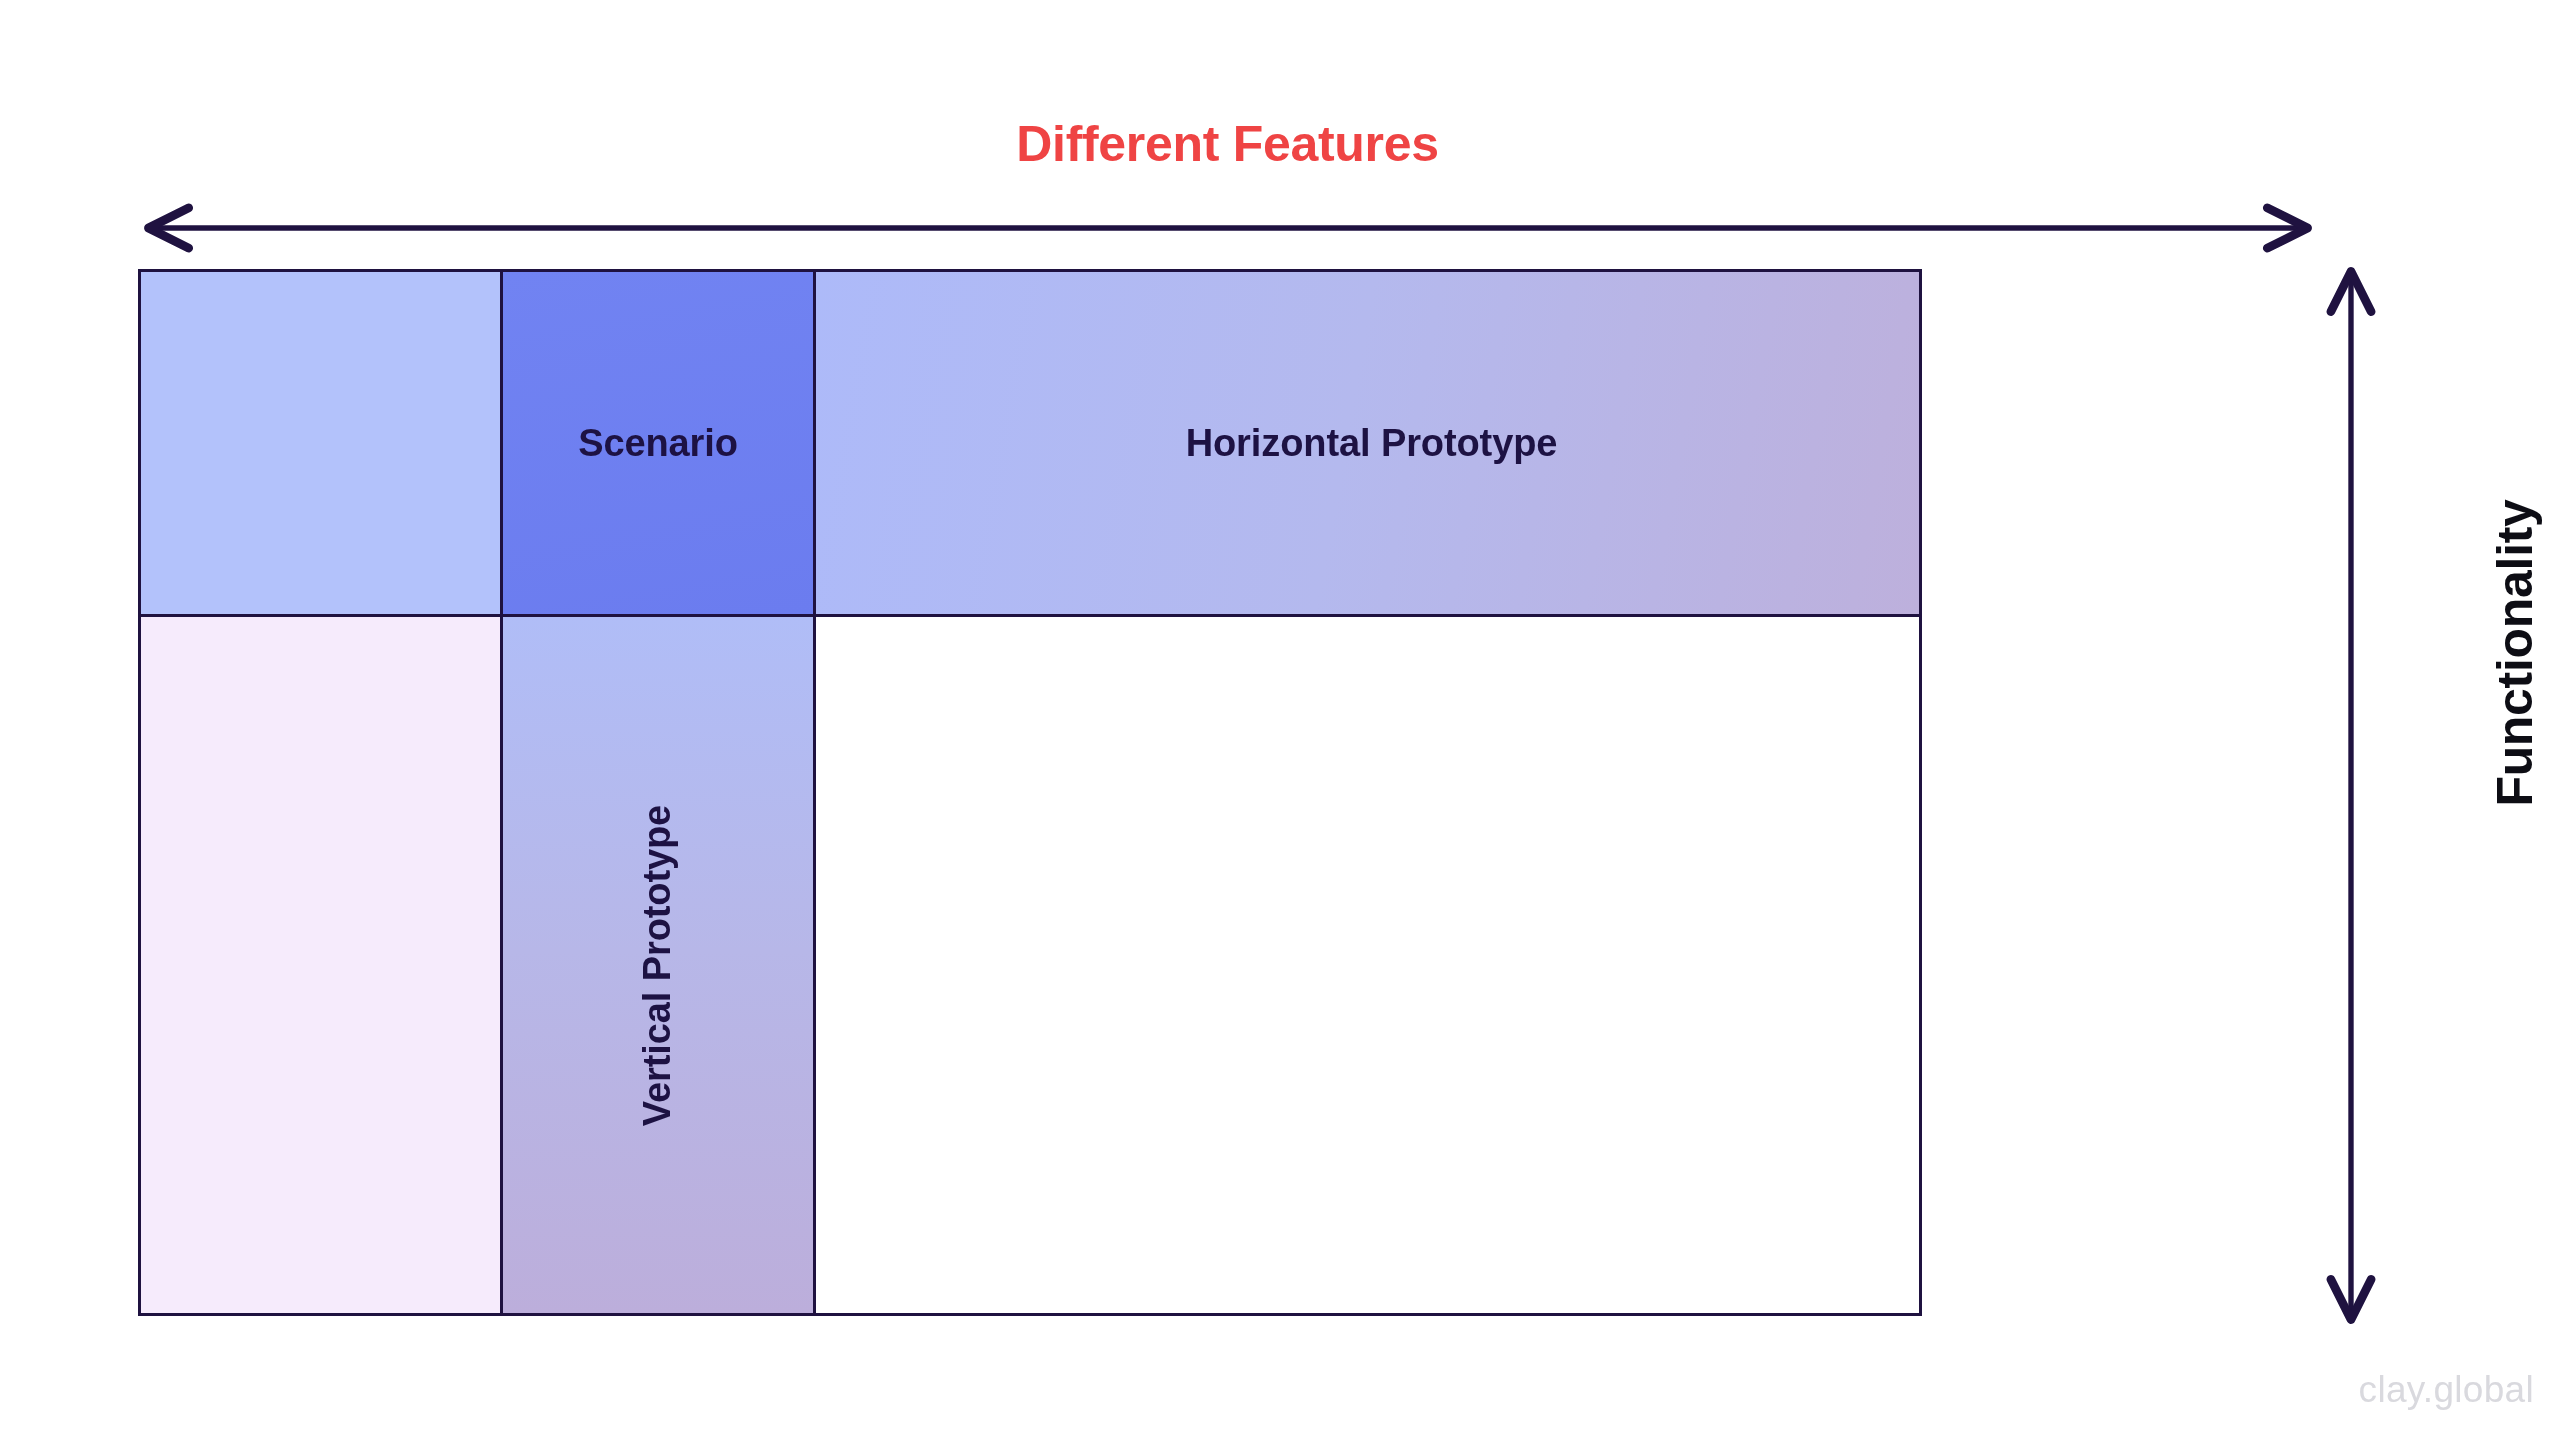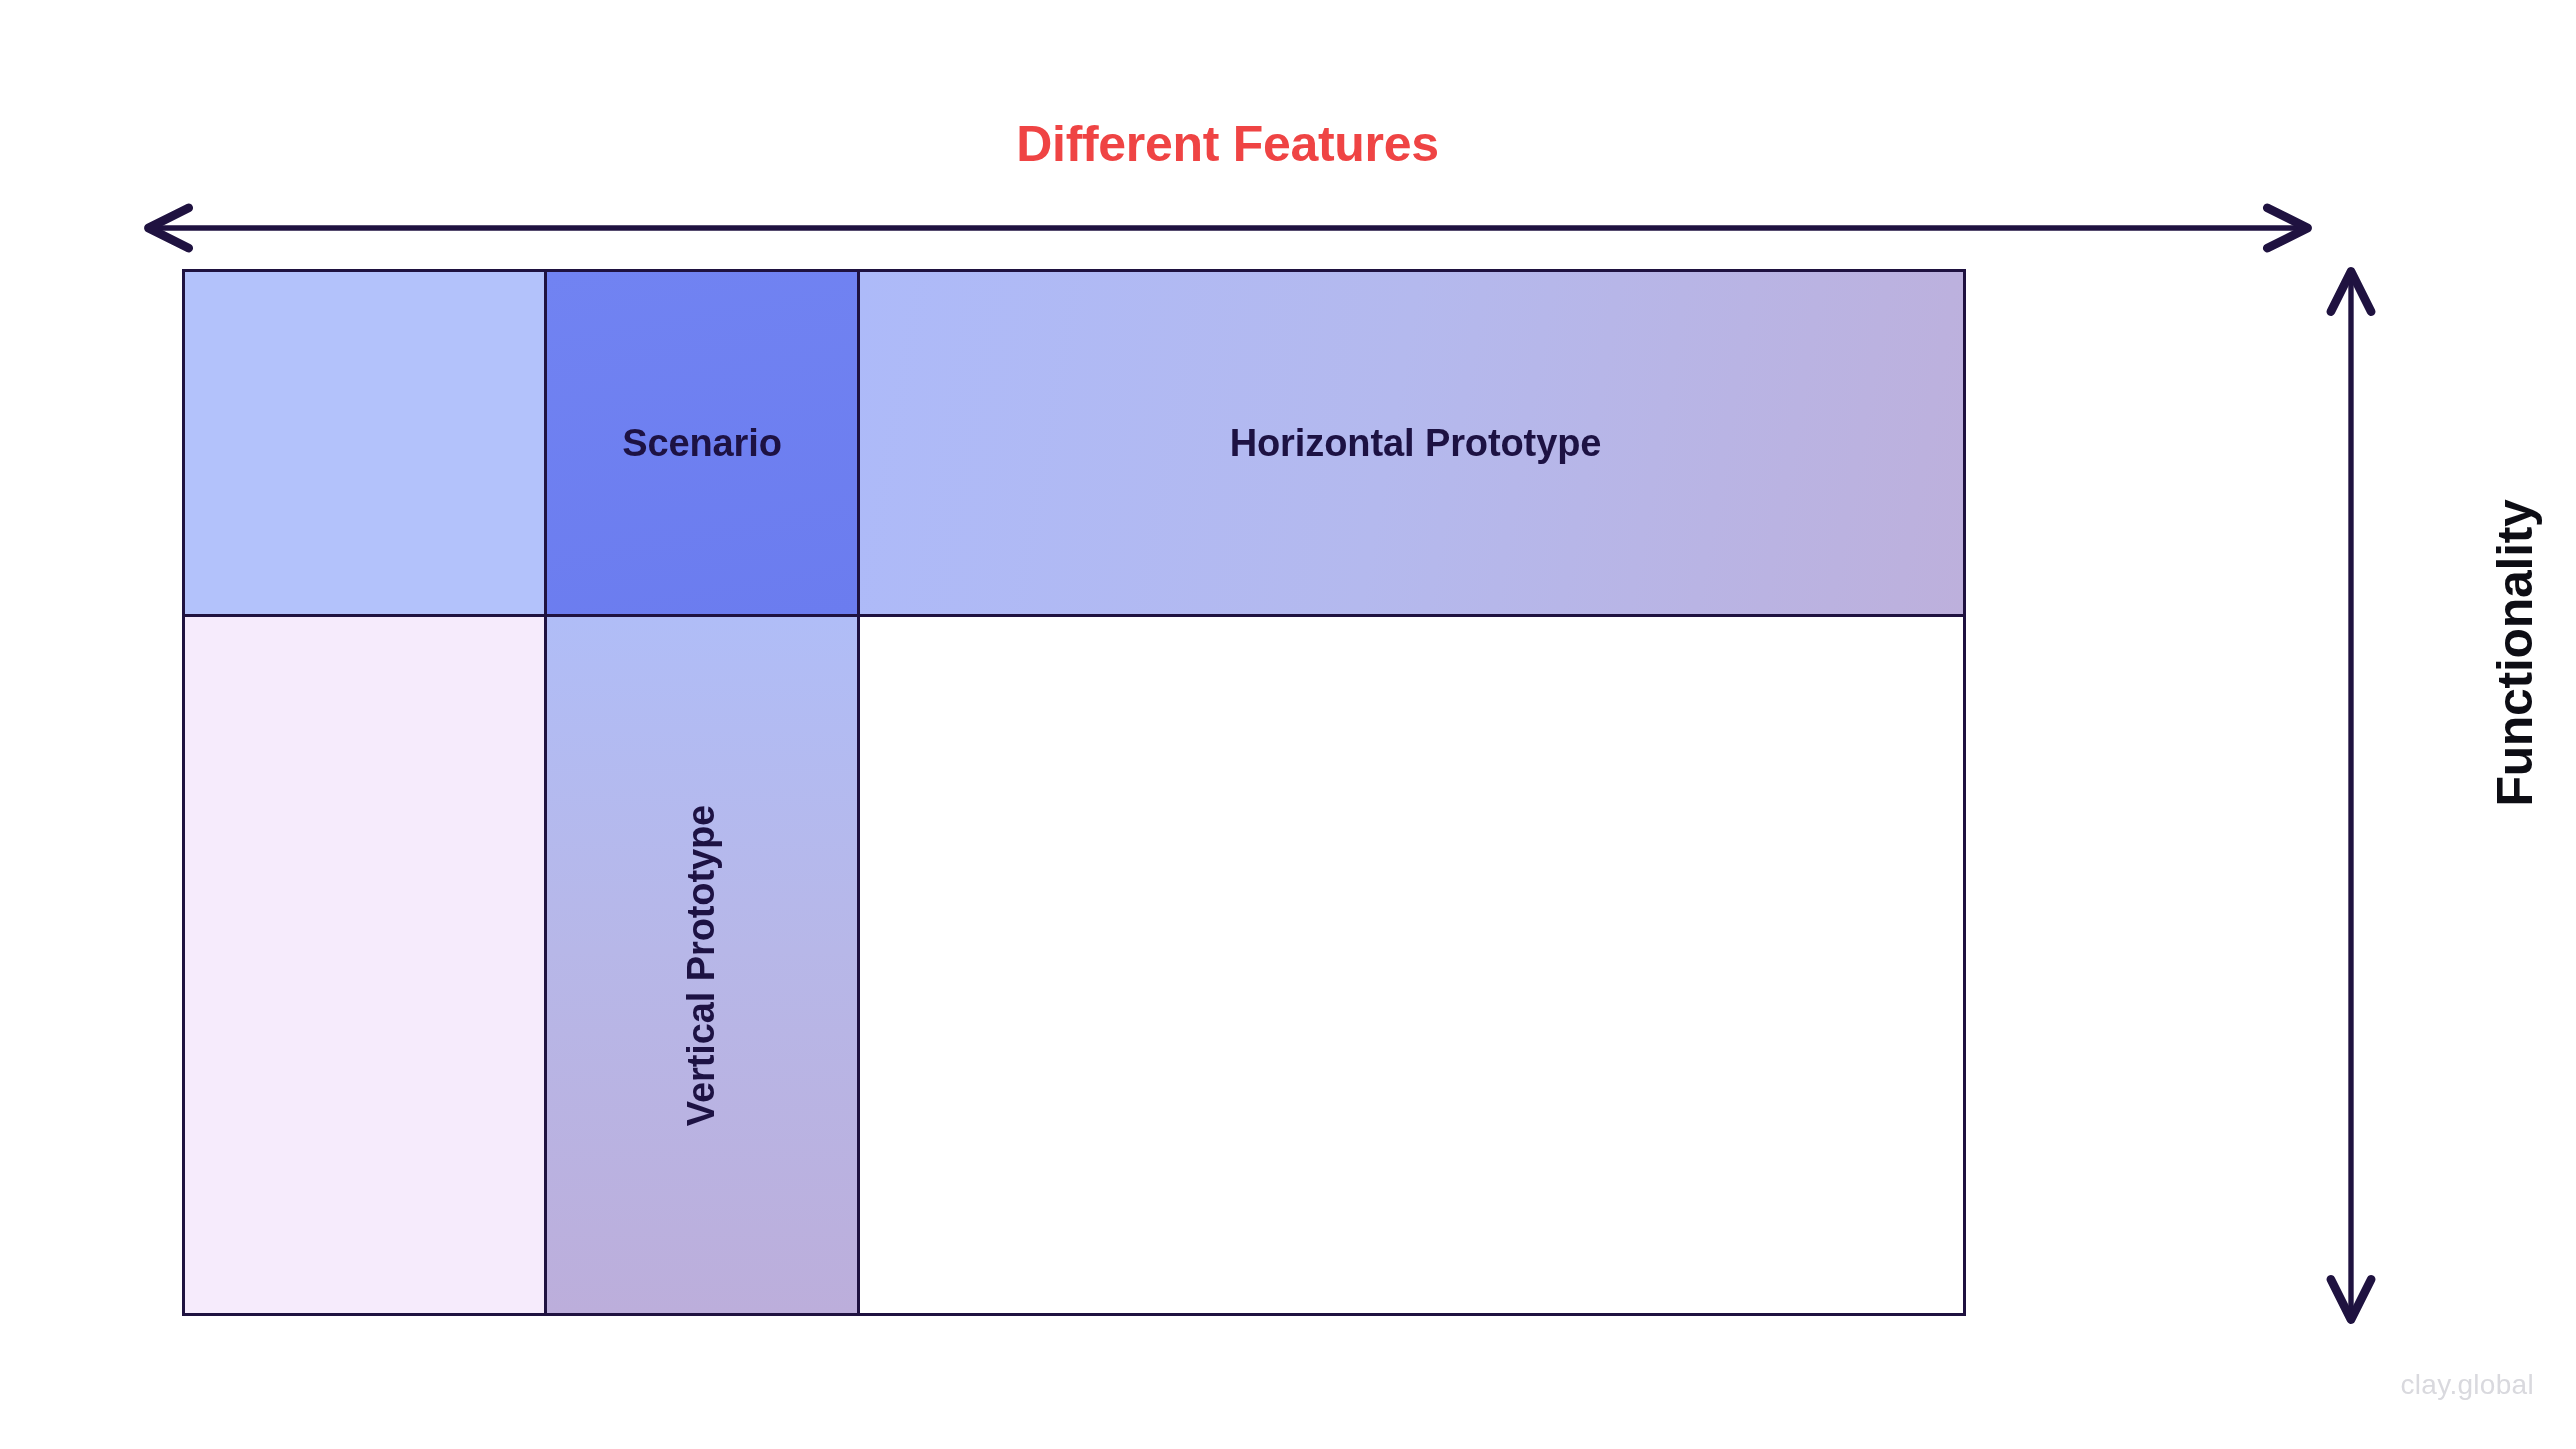--- a/index.html
+++ b/index.html
@@ -52,21 +52,20 @@
     position: absolute;
     left: 138px;
     top: 269px;
     width: 1784px;
     height: 1047px;
     display: grid;
     grid-template-columns: 362px 313px 1fr;
     grid-template-rows: 345px 1fr;
     border: 3.4px solid #1f1240;
     box-sizing: border-box;
-    margin-left: 44px;
   }
   .cell {
     position: relative;
     display: flex;
     align-items: center;
     justify-content: center;
     box-sizing: border-box;
     border-right: 3.4px solid #1f1240;
     border-bottom: 3.4px solid #1f1240;
     overflow: hidden;
@@ -108,21 +107,21 @@
     color: #0d0d14;
     letter-spacing: -0.3px;
     white-space: nowrap;
   }
 
   
   .watermark {
     position: absolute;
     right: 42px;
     top: 1369px;
-    font-size: 28px;
+    font-size: 37px;
     color: #d9d9de;
     letter-spacing: 0.3px;
   }
 </style>
 </head>
 <body>
 
 <div class="chart-title">Different Features</div>
 
 <svg class="axis-arrow-h" viewBox="0 0 3270 80">

